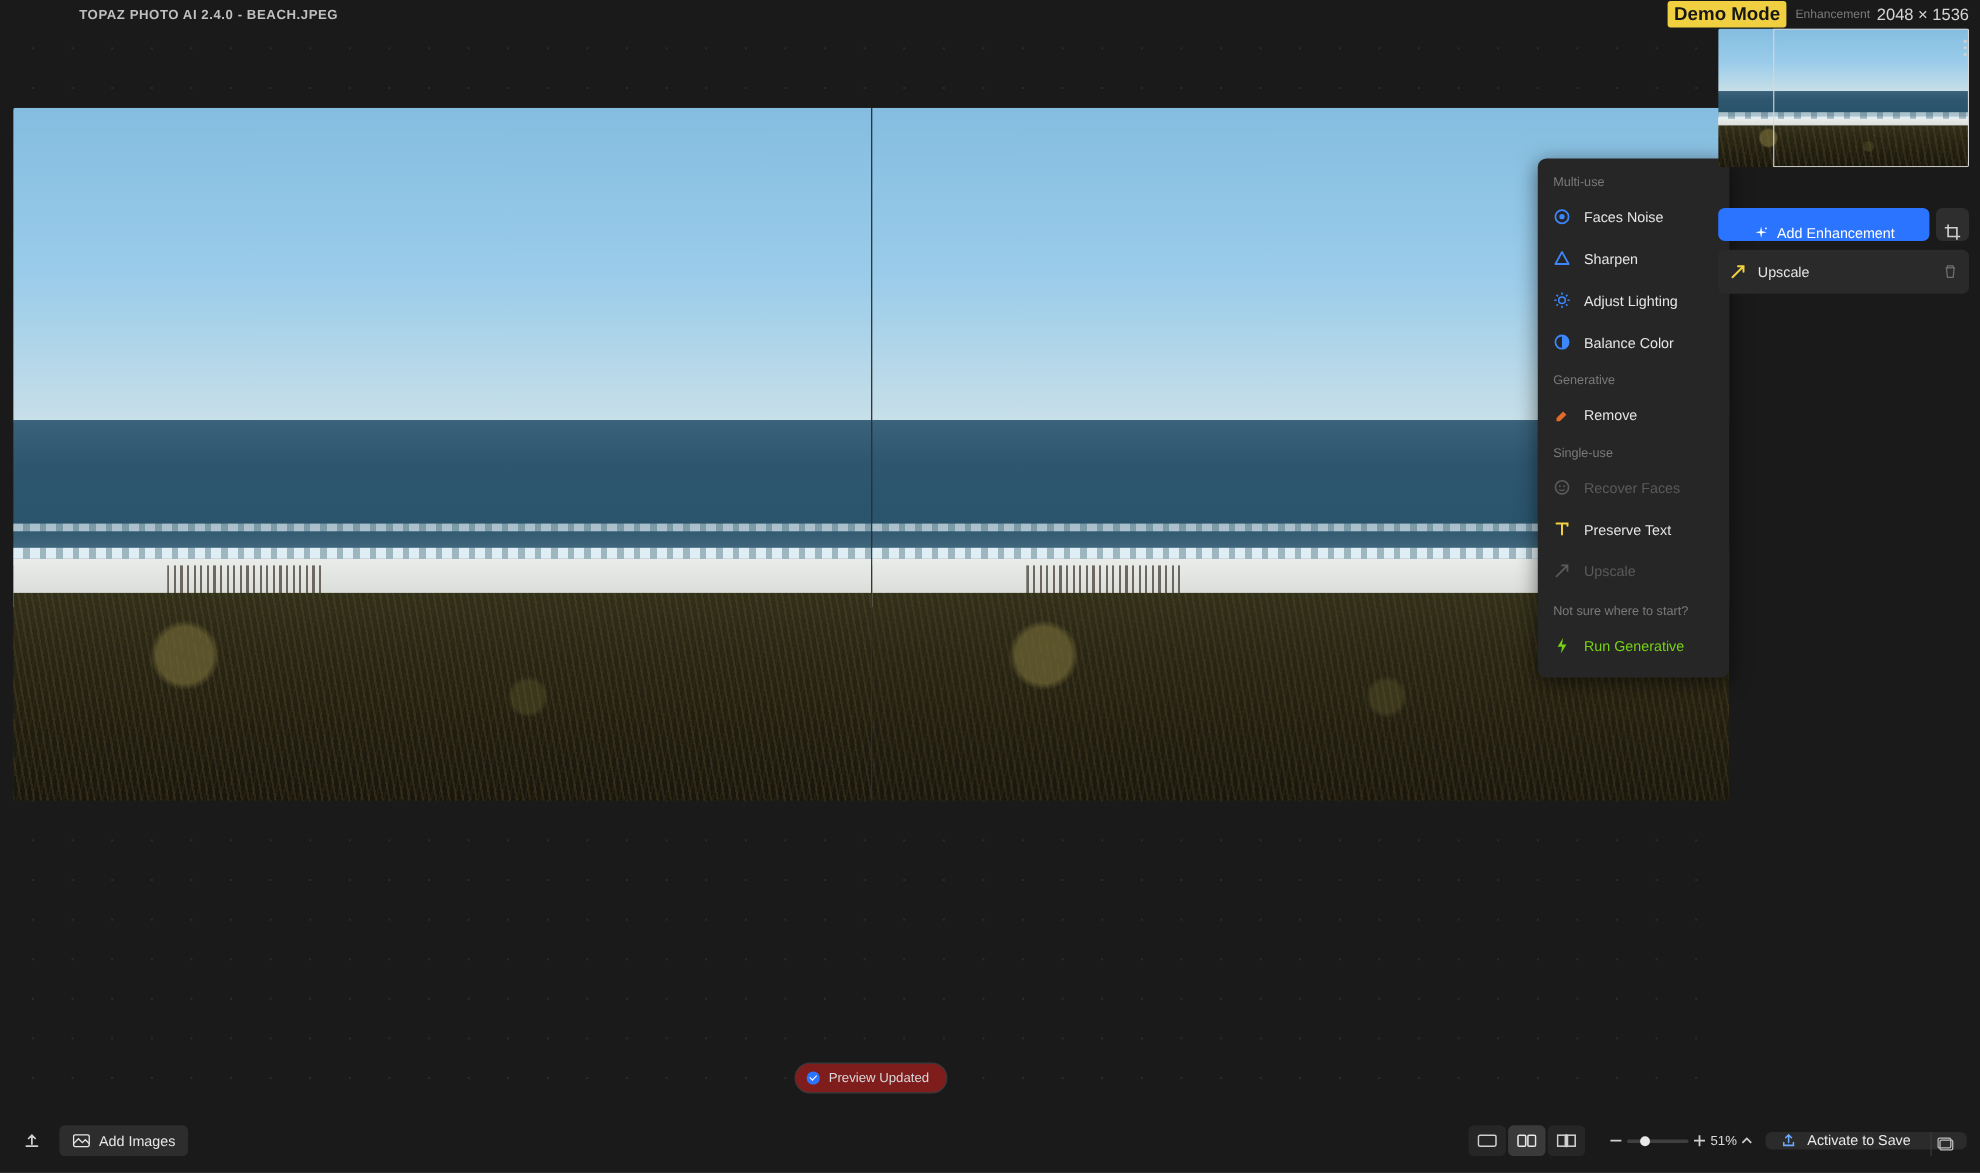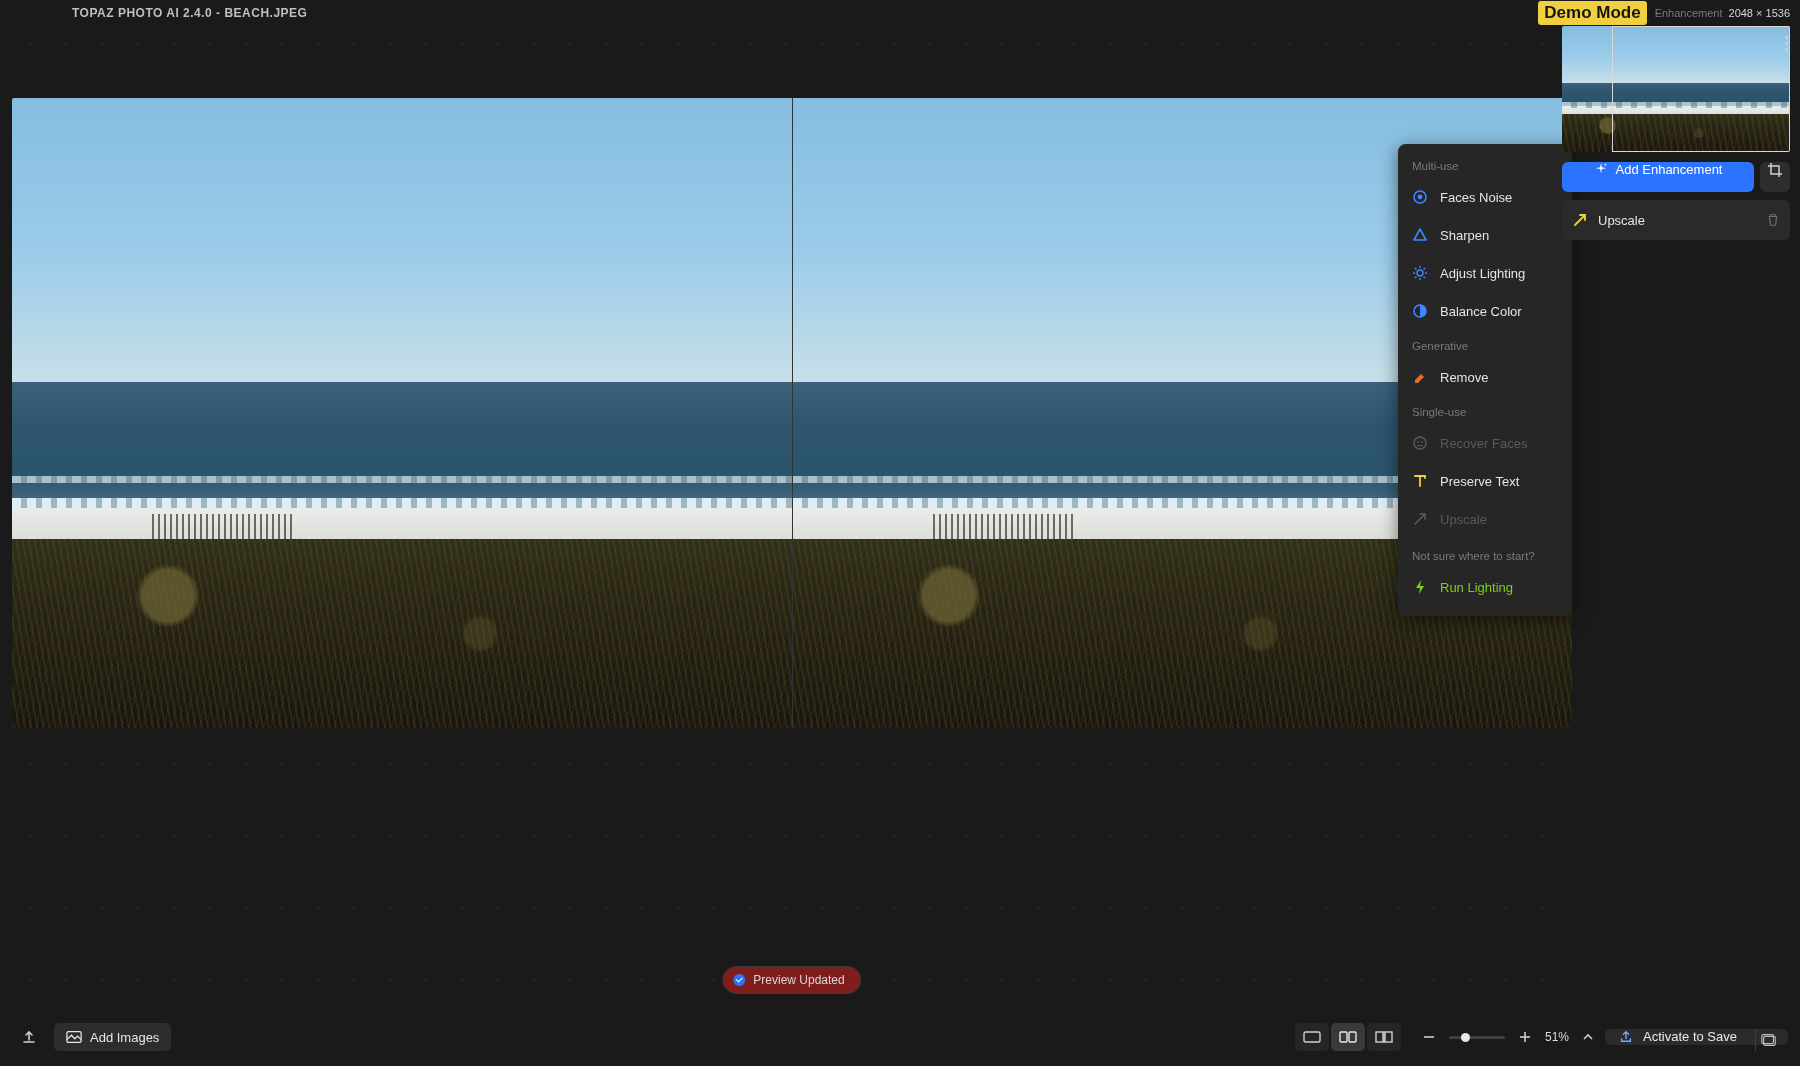--- a/index.html
+++ b/index.html
@@ -18,21 +18,21 @@
     --sea:#2e566f;
   }
   html,body{margin:0;padding:0;height:100%;width:100%;background:var(--bg);color:var(--text);
     font-family:-apple-system,Segoe UI,Helvetica,Arial,sans-serif;overflow:hidden;font-size:13px;}
   
   .topbar{position:absolute;top:0;left:0;right:0;height:26px;display:flex;align-items:center;padding:0 10px;}
   .title{color:#bfbfbf;letter-spacing:.5px;font-size:12px;font-weight:600;margin-left:62px;}
   .filler{flex:1;}
   .badge{background:var(--yellow);color:#161616;border-radius:3px;padding:2px 6px;font-size:17px;font-weight:600;}
   .dim-label{color:var(--text-dim);font-size:11px;margin-left:8px;}
-  .dim-val{color:#d6d6d6;font-size:11px;margin-left:6px;}
+  .dim-val{color:#d6d6d6;font-size:15px;margin-left:6px;}
   
   .canvas{position:absolute;top:26px;left:12px;right:228px;bottom:58px;}
   .dots{position:absolute;inset:0;background-image:radial-gradient(rgba(255,255,255,.07) 1px,transparent 1px);
     background-size:36px 36px;}
   .compare{position:absolute;top:72px;left:0;right:0;height:630px;display:flex;border-radius:2px;overflow:hidden;}
   .pane{flex:1;position:relative;}
   .pane + .pane{border-left:1px solid #333;}
   .beach{position:absolute;inset:0;}
   .sky{position:absolute;top:0;left:0;right:0;height:45%;
     background:linear-gradient(#84bde0,#9bccea 55%,#c7dfe8 100%);}
@@ -70,22 +70,22 @@
   
   .sidebar{position:absolute;top:26px;right:0;width:228px;bottom:58px;padding:0 10px;}
   .thumb-wrap{position:relative;height:126px;margin-bottom:10px;}
   .thumb{position:absolute;inset:0;border-radius:2px;overflow:hidden;}
   .thumb .beach{position:absolute;inset:0;}
   .thumb-sel{position:absolute;top:0;left:50px;right:0;bottom:0;border:1px solid #d8d8d8;}
   .dots-btn{position:absolute;top:10px;right:-4px;width:16px;color:#cfcfcf;font-size:16px;line-height:4px;
     display:flex;flex-direction:column;align-items:center;gap:3px;cursor:pointer;}
   .dots-btn span{width:3px;height:3px;background:#cfcfcf;border-radius:50%;}
   .side-row{display:flex;gap:6px;margin-bottom:8px;}
-  .btn{display:flex;align-items:flex-start;justify-content:center;gap:8px;border-radius:6px;height:30px;
-    font-size:13px;cursor:pointer;}
+  .btn{display:flex;align-items:flex-end;justify-content:center;gap:8px;border-radius:6px;height:30px;
+    font-size:13px;cursor:pointer;margin-top:27px;}
   .btn.primary{flex:1;background:var(--blue);color:#fff;font-weight:500;}
   .btn.icon{width:30px;background:#2e2e2e;color:#bdbdbd;}
   .applied{display:flex;align-items:center;gap:10px;background:#2a2a2a;border-radius:6px;height:40px;
     padding:0 10px;color:#e5e5e5;}
   .applied .ico{color:var(--yellow);}
   .applied .trash{margin-left:auto;color:#6f6f6f;cursor:pointer;}
   
   .preview-pill{position:absolute;left:50%;transform:translateX(-50%);bottom:14px;
     background:#7f1d1d;border:1px solid #3a3a3a;border-radius:18px;height:26px;padding:0 16px 0 10px;
     display:flex;align-items:center;gap:8px;font-size:12px;color:#d8d8d8;}
@@ -95,21 +95,21 @@
   
   .bottombar{position:absolute;left:0;right:0;bottom:0;height:58px;display:flex;align-items:center;
     padding:0 12px;gap:8px;}
   .icon-btn{width:34px;height:28px;border-radius:5px;background:transparent;color:#cfcfcf;
     display:flex;align-items:center;justify-content:center;cursor:pointer;}
   .add-images{display:flex;align-items:center;gap:8px;background:#2d2d2d;color:#e6e6e6;
     padding:0 12px;height:28px;border-radius:5px;font-size:13px;cursor:pointer;}
   .viewgrp{display:flex;gap:2px;margin-left:8px;}
   .viewgrp .icon-btn{background:#262626;}
   .viewgrp .icon-btn.active{background:#3a3a3a;}
-  .zoomgrp{display:flex;align-items:center;gap:10px;margin-left:10px;}
+  .zoomgrp{display:flex;align-items:center;margin-left:10px;}
   .zoom-track{width:56px;height:3px;background:#3f3f3f;border-radius:2px;position:relative;}
   .zoom-knob{width:9px;height:9px;background:#e8e8e8;border-radius:50%;position:absolute;top:-3px;left:12px;}
   .zoom-val{font-size:12px;color:#dcdcdc;}
   .chev{color:#cfcfcf;}
   .activate{display:flex;align-items:flex-start;gap:10px;background:#2b2b2b;border-radius:6px;
     height:16px;padding:0 6px 0 14px;margin-left:auto;color:#e9e9e9;font-size:13px;cursor:pointer;}
   .activate .save-ico{color:#6fa8ff;}
   .activate .suffix{width:26px;height:22px;border-left:1px solid #3d3d3d;margin-left:8px;
     display:flex;align-items:center;justify-content:center;color:#bdbdbd;}
   svg{display:block;}
@@ -251,21 +251,21 @@
     </div>
 
     <div class="pop-note">Not sure where to start?</div>
 
     <div class="pop-item run">
       <span class="ico">
         <svg width="16" height="16" viewBox="0 0 16 16">
             <path d="M9 1 L4 9 H8 L7 15 L12 7 H8 Z" fill="#77d216"></path>
           </svg>
       </span>
-      <span>Run Lighting</span>
+      <span>Run Generative</span>
     </div>
   </div>
 
   <div class="preview-pill">
     <span class="chk"></span>
     <span>Preview Updated</span>
   </div>
 </div>
 
 <div class="sidebar">

